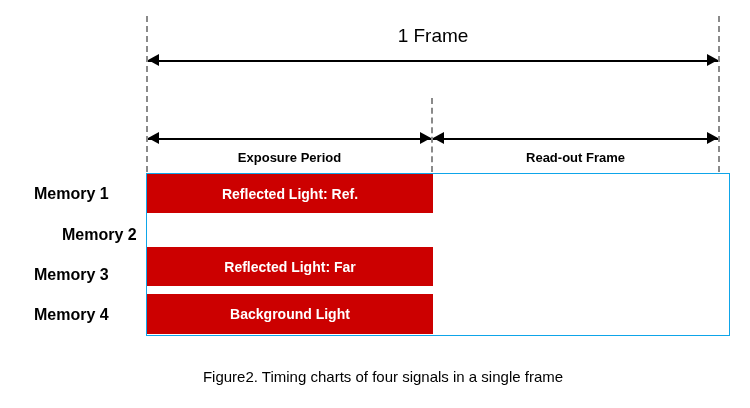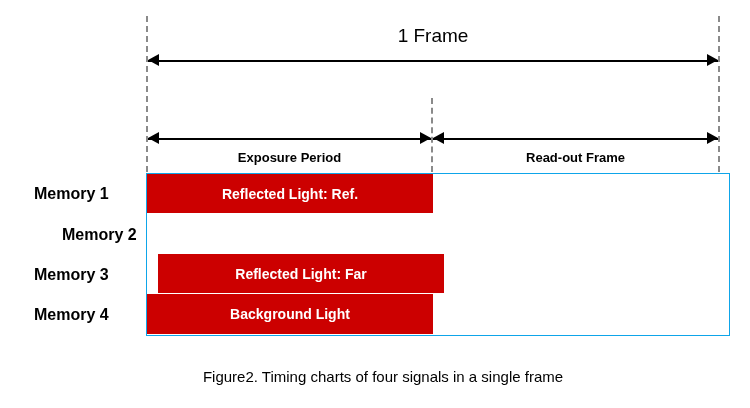--- a/index.html
+++ b/index.html
@@ -183,19 +183,19 @@
     <div class="arrow-label" style="left:50%;">Read-out Frame</div>
   </div>
 
   <div class="mem-label" style="top:175px;">Memory 1</div>
   <div class="mem-label" style="top:216px;margin-left:28px;">Memory 2</div>
   <div class="mem-label" style="top:256px;">Memory 3</div>
   <div class="mem-label" style="top:296px;">Memory 4</div>
 
   <div class="grid">
     <div class="bar" style="top:0px;">Reflected Light: Ref.</div>
-    <div class="bar" style="top:80px;margin-left:11px;">Reflected Light: Far</div>
+    <div class="bar" style="top:73px;">Reflected Light: Far</div>
     <div class="bar last" style="top:120px;">Background Light</div>
   </div>
 
   <div class="caption">Figure2. Timing charts of four signals in a single frame</div>
 
 </div>
 
 </body></html>

